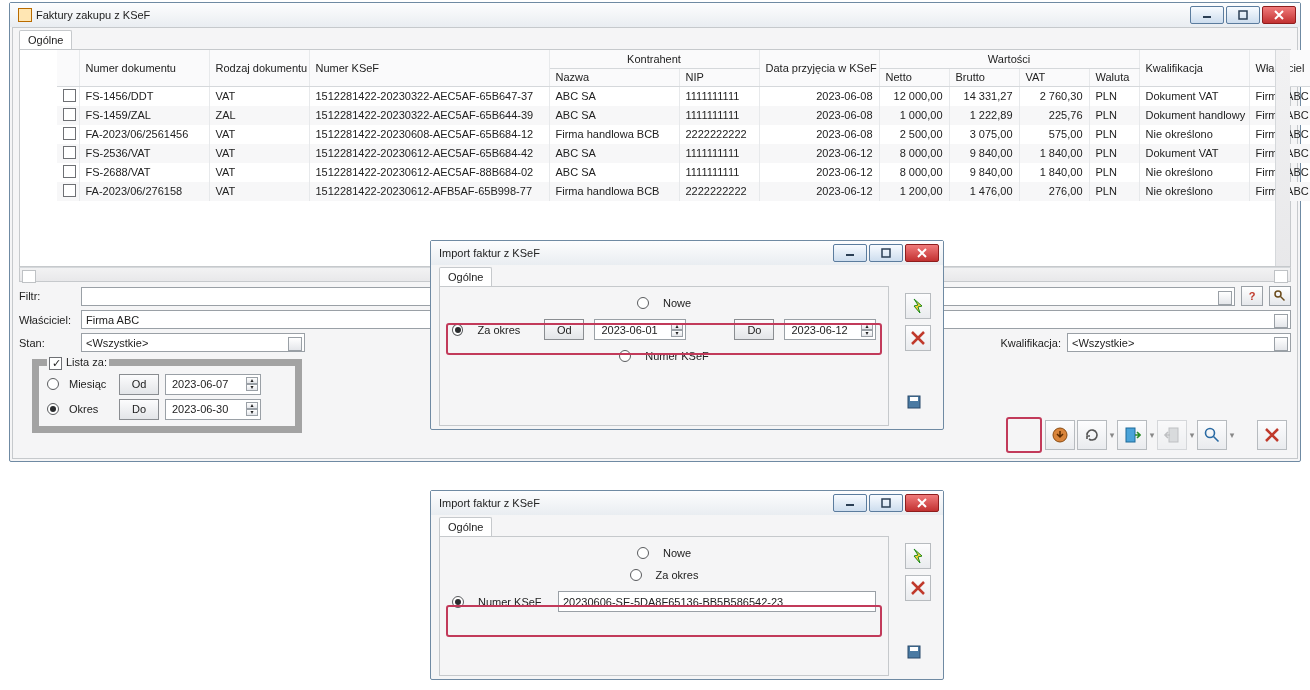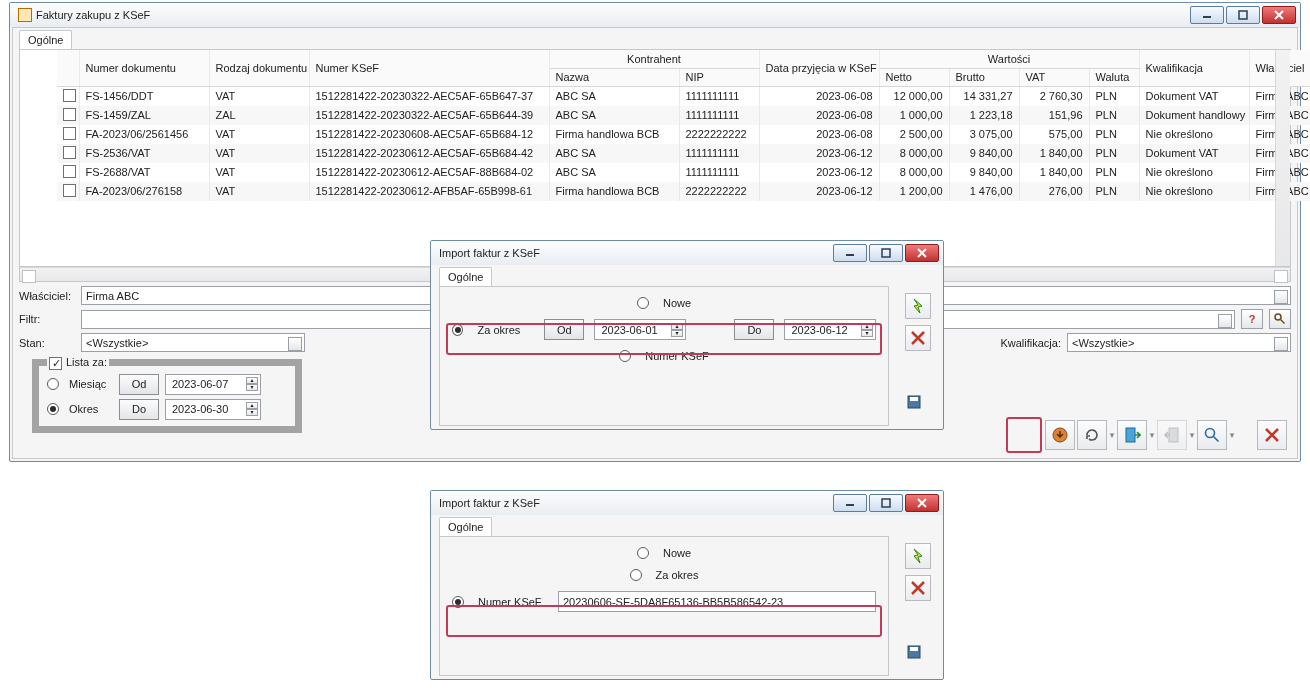--- a/index.html
+++ b/index.html
@@ -152,22 +152,22 @@
               </tr>
               <tr>
                 <td><span class="checkbox"></span></td>
                 <td>FS-1459/ZAL</td>
                 <td>ZAL</td>
                 <td>1512281422-20230322-AEC5AF-65B644-39</td>
                 <td>ABC SA</td>
                 <td>1111111111</td>
                 <td class="num">2023-06-08</td>
                 <td class="num">1 000,00</td>
-                <td class="num">1 223,18</td>
-                <td class="num">151,96</td>
+                <td class="num">1 222,89</td>
+                <td class="num">225,76</td>
                 <td>PLN</td>
                 <td>Dokument handlowy</td>
                 <td>Firma ABC</td>
               </tr>
               <tr>
                 <td><span class="checkbox"></span></td>
                 <td>FA-2023/06/2561456</td>
                 <td>VAT</td>
                 <td>1512281422-20230608-AEC5AF-65B684-12</td>
                 <td>Firma handlowa BCB</td>
@@ -207,53 +207,53 @@
                 <td class="num">9 840,00</td>
                 <td class="num">1 840,00</td>
                 <td>PLN</td>
                 <td>Nie określono</td>
                 <td>Firma ABC</td>
               </tr>
               <tr>
                 <td><span class="checkbox"></span></td>
                 <td>FA-2023/06/276158</td>
                 <td>VAT</td>
-                <td>1512281422-20230612-AFB5AF-65B998-61</td>
+                <td>1512281422-20230612-AFB5AF-65B998-77</td>
                 <td>Firma handlowa BCB</td>
                 <td>2222222222</td>
                 <td class="num">2023-06-12</td>
                 <td class="num">1 200,00</td>
                 <td class="num">1 476,00</td>
                 <td class="num">276,00</td>
                 <td>PLN</td>
                 <td>Nie określono</td>
                 <td>Firma ABC</td>
               </tr>
             </tbody>
       </table>
       <div class="vsb"></div>
     </div>
     <div class="hsb"></div>
 
     <div class="form-area">
-      <div class="form-row">
-        <span class="lbl">Właściciel:</span>
-        <div class="field combo" style="flex:1">
-              <span>Firma ABC</span>
-            </div>
-      </div>
       <div class="form-row">
         <span class="lbl">Filtr:</span>
         <div class="field combo" style="flex:1"></div>
         <div class="icon-btn" style="color:#c0392b;font-weight:bold">?</div>
         <div class="icon-btn">
               <svg width="14" height="14" viewBox="0 0 14 14">
                 <circle cx="5" cy="5" r="3" fill="none" stroke="#6a4a1a" stroke-width="1.5"></circle>
                 <path d="M7.5 7.5l4 4" stroke="#6a4a1a" stroke-width="1.5"></path>
               </svg>
+            </div>
+      </div>
+      <div class="form-row">
+        <span class="lbl">Właściciel:</span>
+        <div class="field combo" style="flex:1">
+              <span>Firma ABC</span>
             </div>
       </div>
       <div class="form-row" style="align-items:flex-start">
         <div style="display:flex;align-items:center;gap:6px;">
           <span class="lbl">Stan:</span>
           <div class="field combo" style="width:224px">
                 <span>&lt;Wszystkie&gt;</span>
               </div>
         </div>
         <div style="flex:1"></div>

